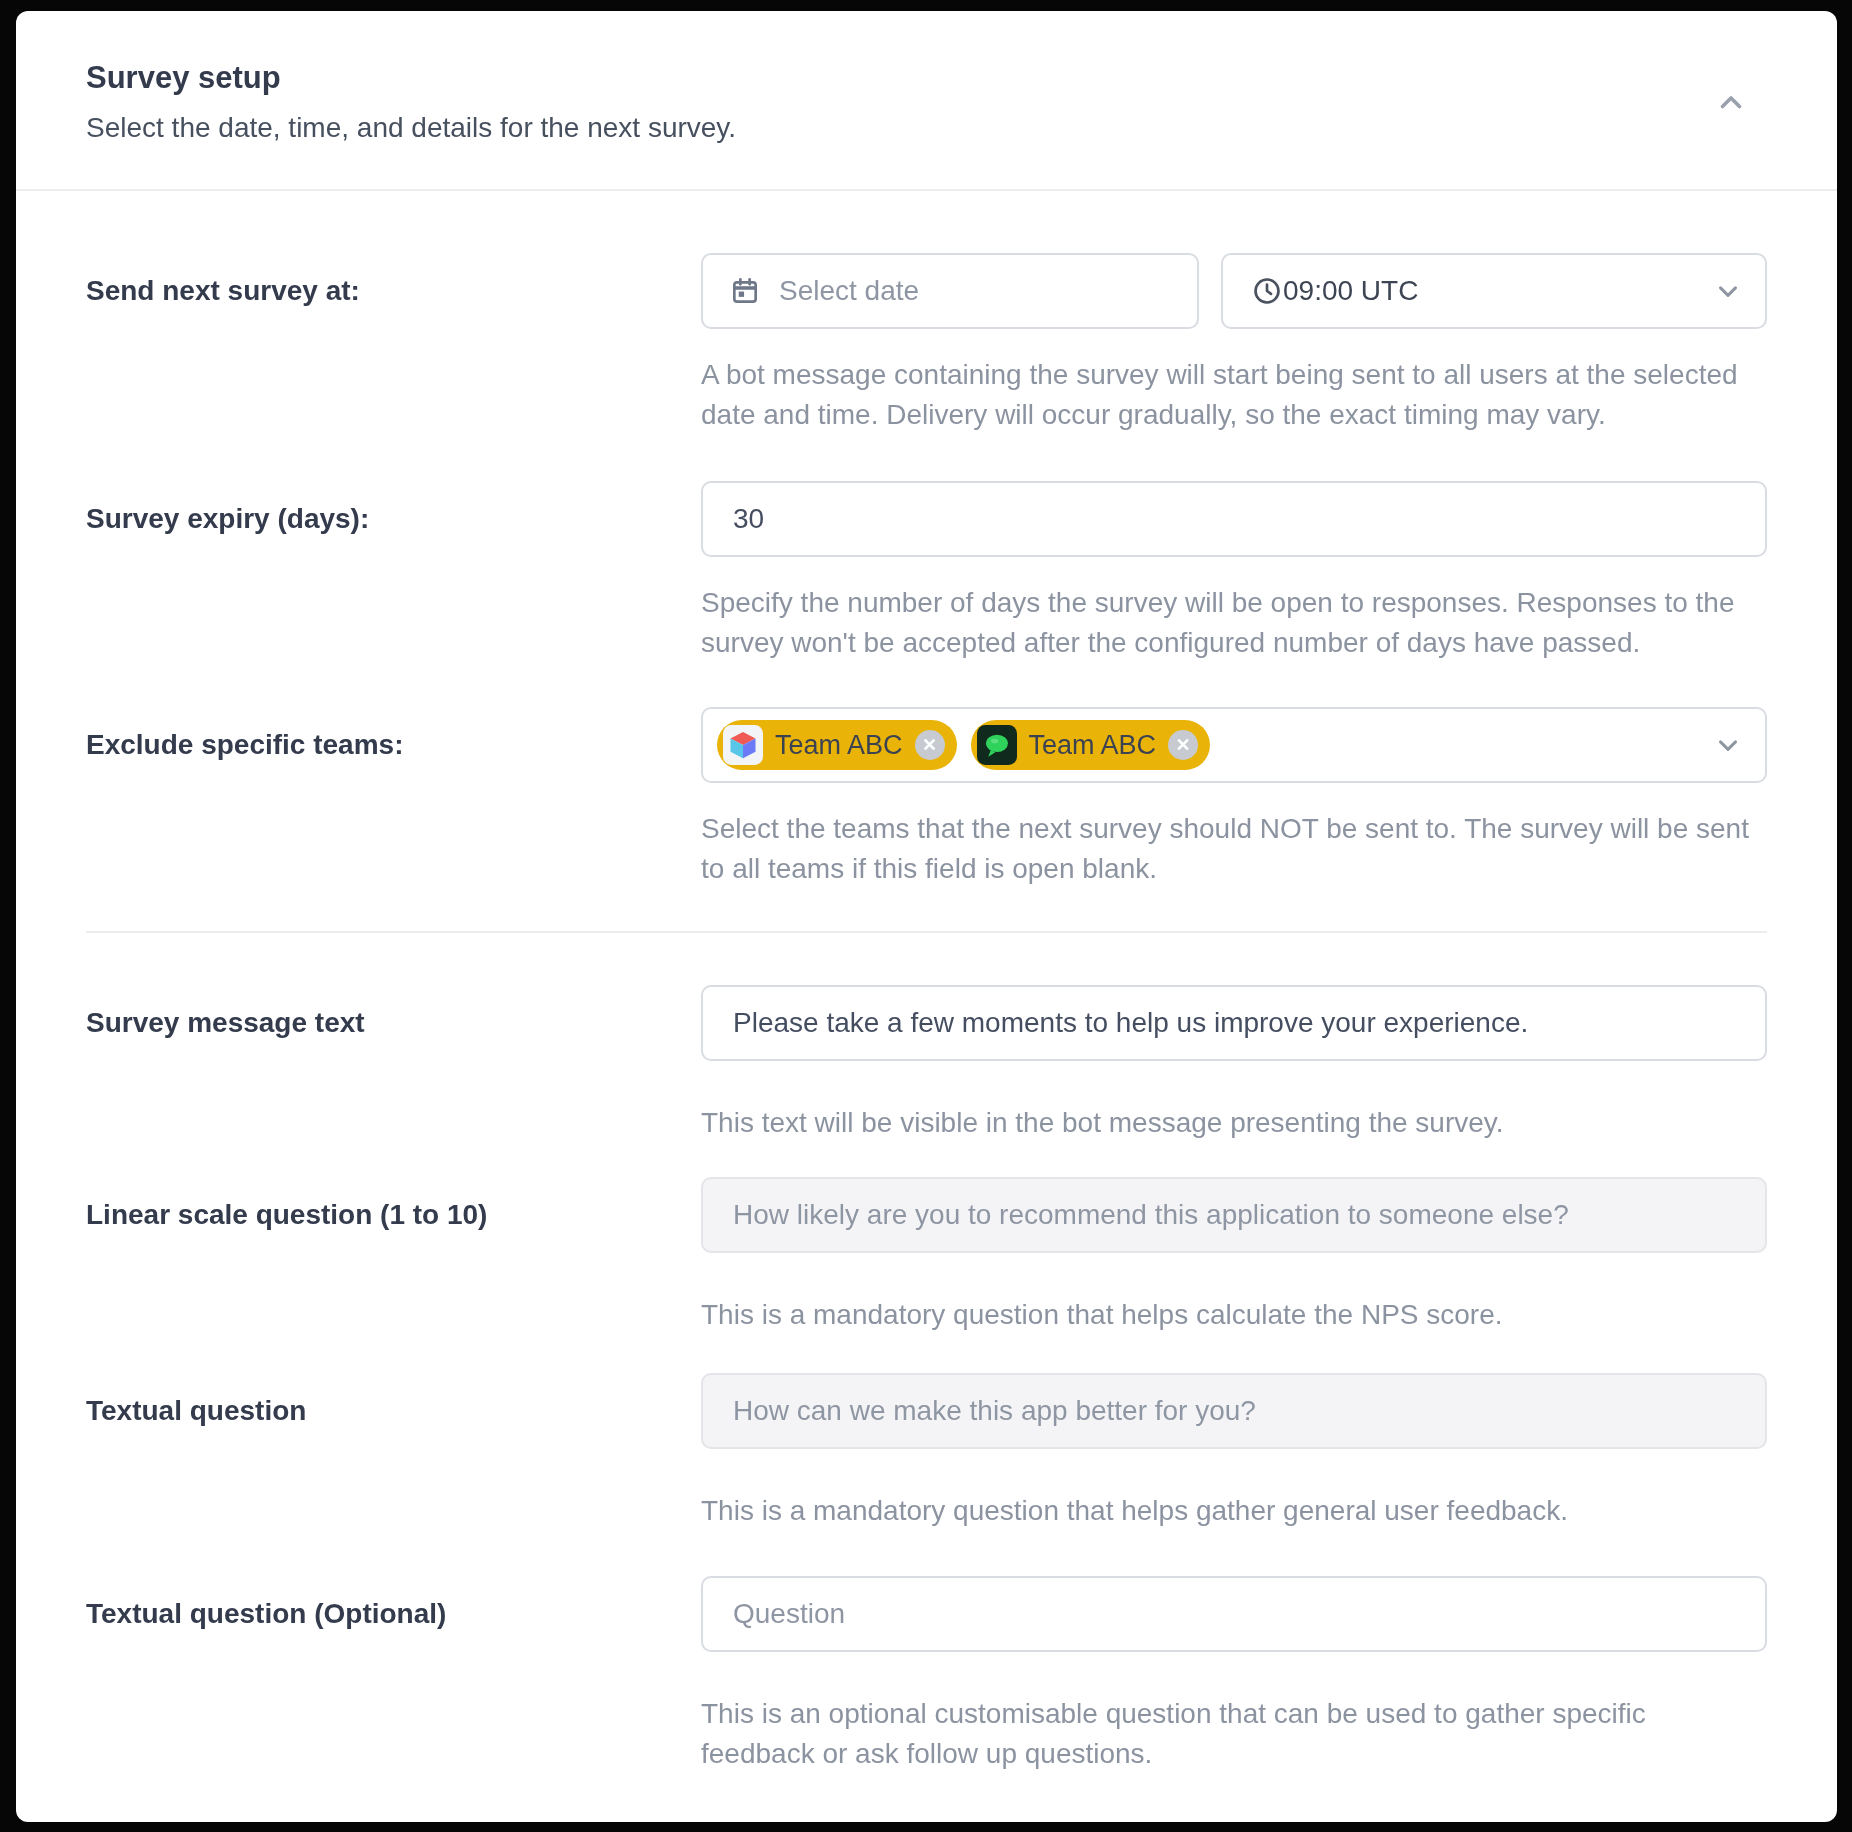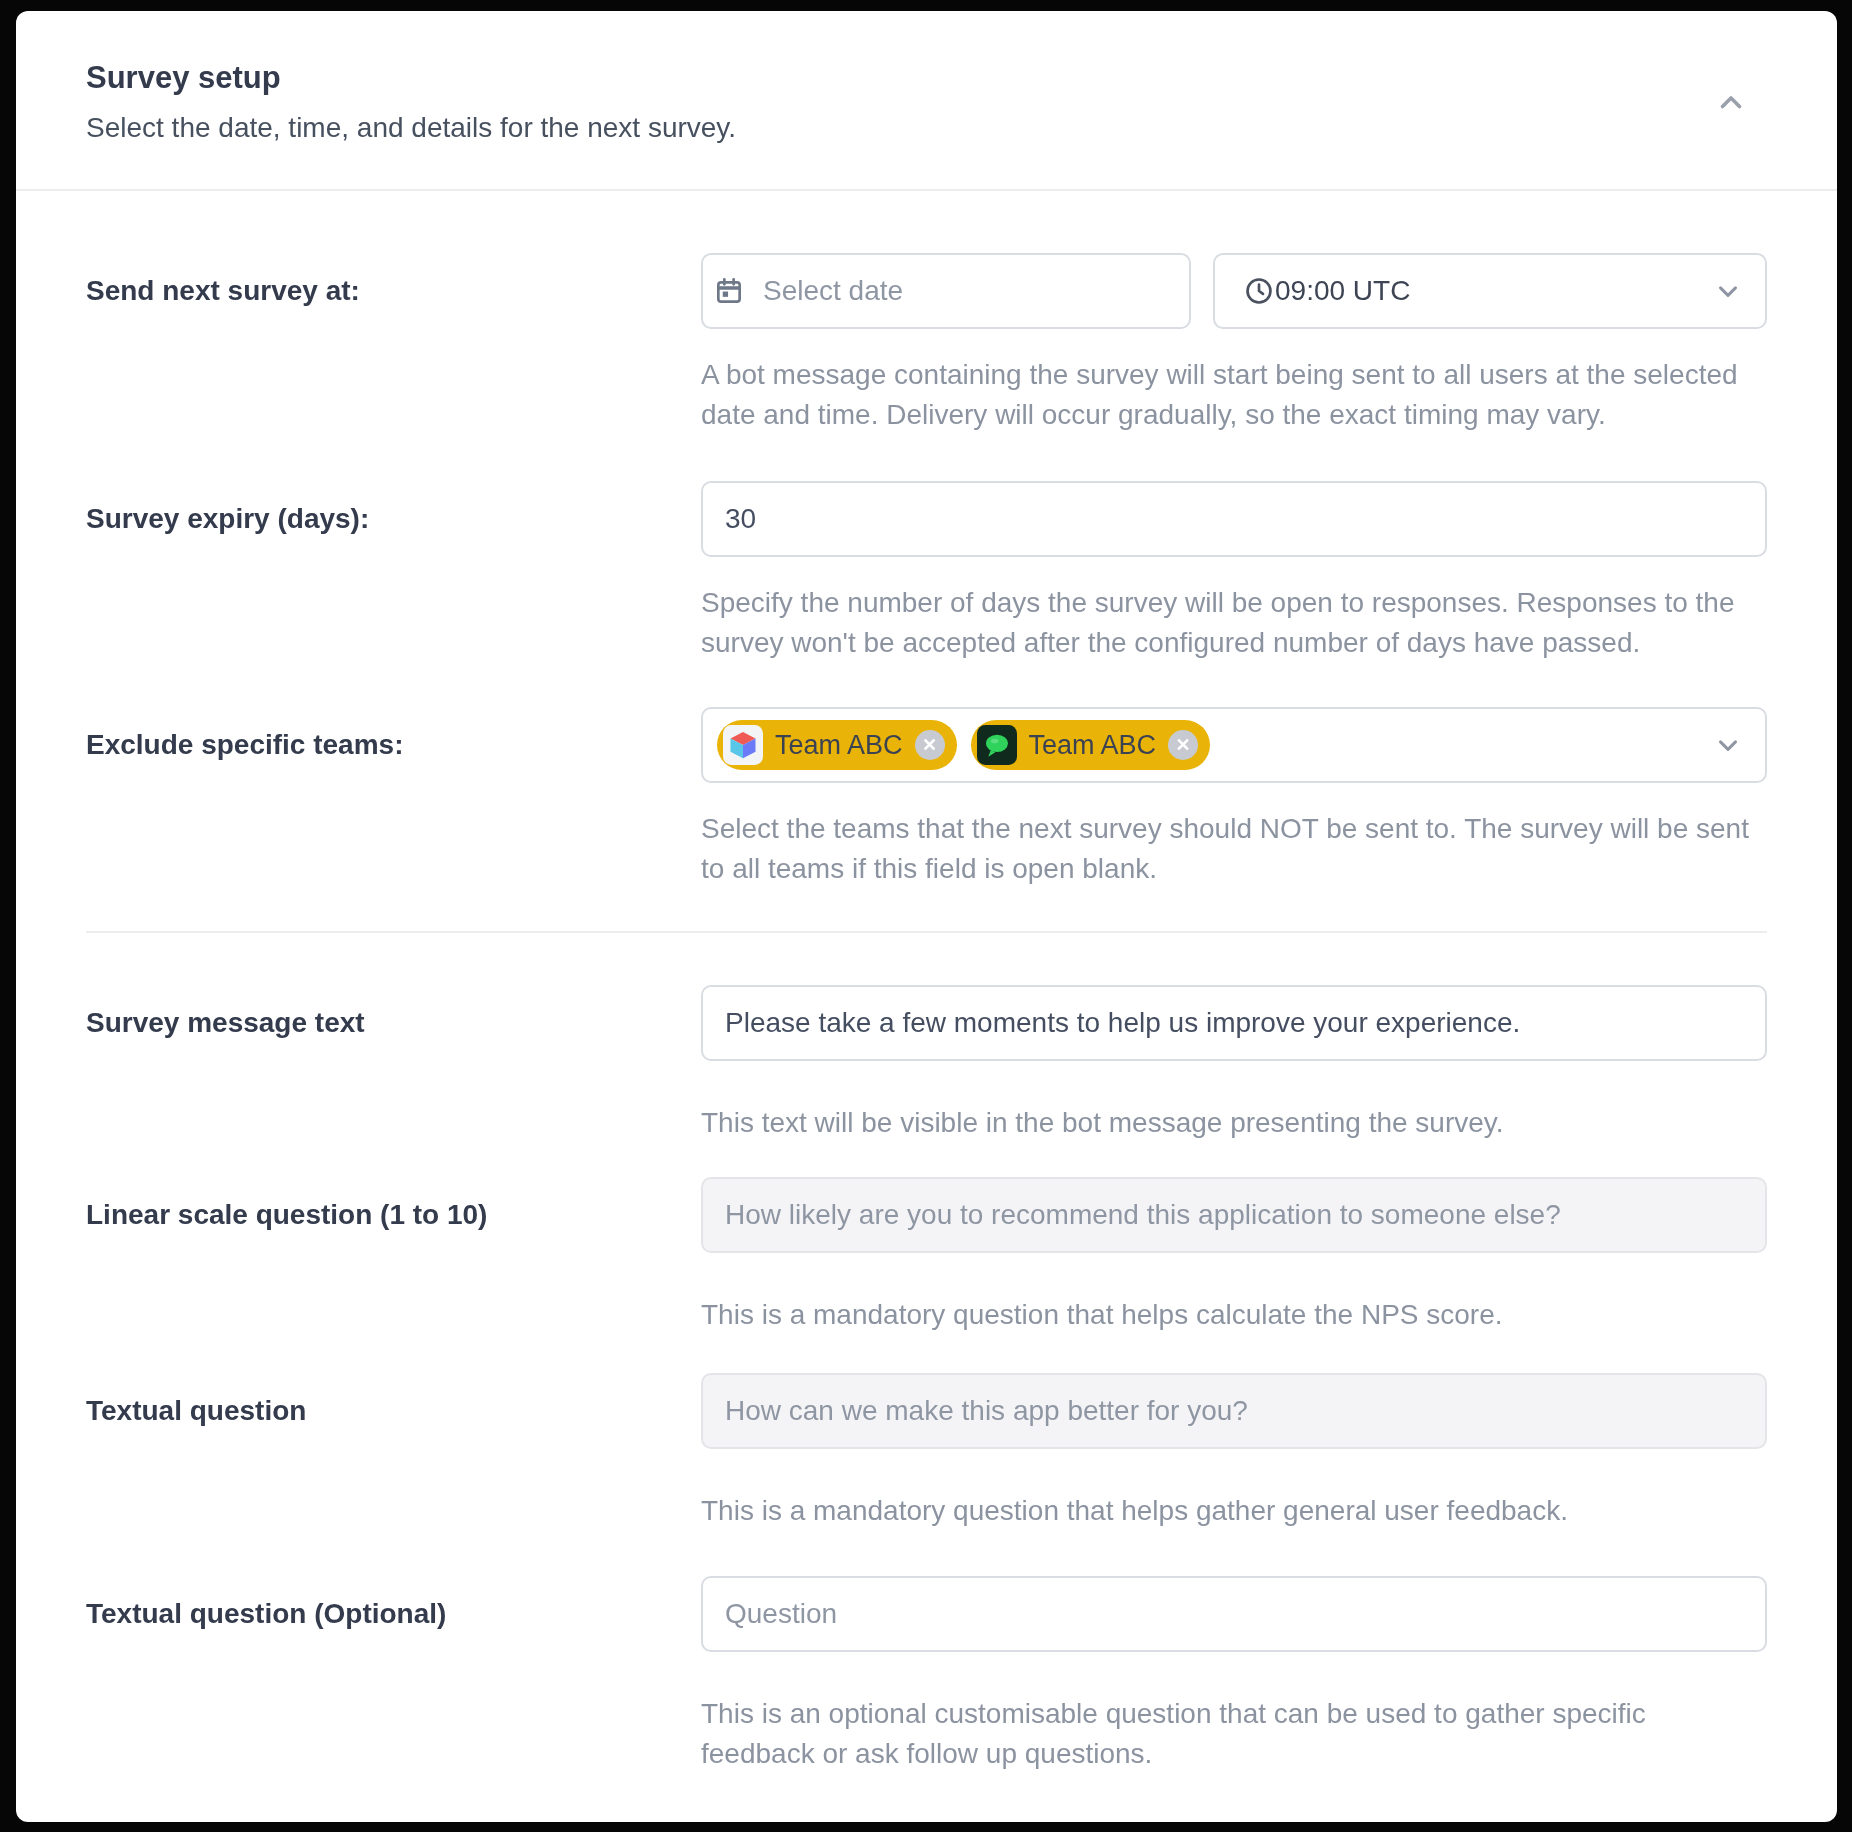--- a/index.html
+++ b/index.html
@@ -50,30 +50,30 @@
   .helper.lg { margin-top: 42px; }
   .section-divider { border: none; border-top: 2px solid #ededee; margin: 42px 0 52px 0; }
   
   .text-input, .fake-select {
     width: 100%; height: 76px;
     border: 2px solid #d9dce2; border-radius: 10px;
     background: #ffffff;
     font-family: "Liberation Sans", sans-serif;
     font-size: 28px; color: #454e61;
   }
-  .text-input { padding: 0 22px; }
+  .text-input { padding: 0 30px; }
   .text-input::placeholder { color: #8f96a3; opacity: 1; }
   .text-input:disabled {
     background: #f4f4f6; border-color: #e4e5e9; color: #8f96a3;
     -webkit-text-fill-color: #8f96a3;
   }
   .dual { display: flex; gap: 22px; }
   .dual .half { flex: 1 1 0; min-width: 0; }
   .fake-select { position: relative; display: flex; align-items: center; }
-  .date-field { padding: 0 24px 0 10px; gap: 18px; }
+  .date-field { padding: 0 24px 0 26px; gap: 18px; }
   .date-placeholder { color: #8f96a3; white-space: nowrap; }
   .time-field { padding: 0 70px 0 28px; }
   .time-value { color: #3d4554; white-space: nowrap; }
   .select-chevron { position: absolute; right: 22px; top: 50%; transform: translateY(-50%); color: #8f96a3; display: flex; }
   
   .tags-select { padding: 0 70px 0 14px; gap: 14px; }
   .tag-pill {
     display: inline-flex; align-items: center; gap: 12px;
     background: #eab308; border-radius: 26px;
     height: 50px; padding: 0 12px 0 6px;

